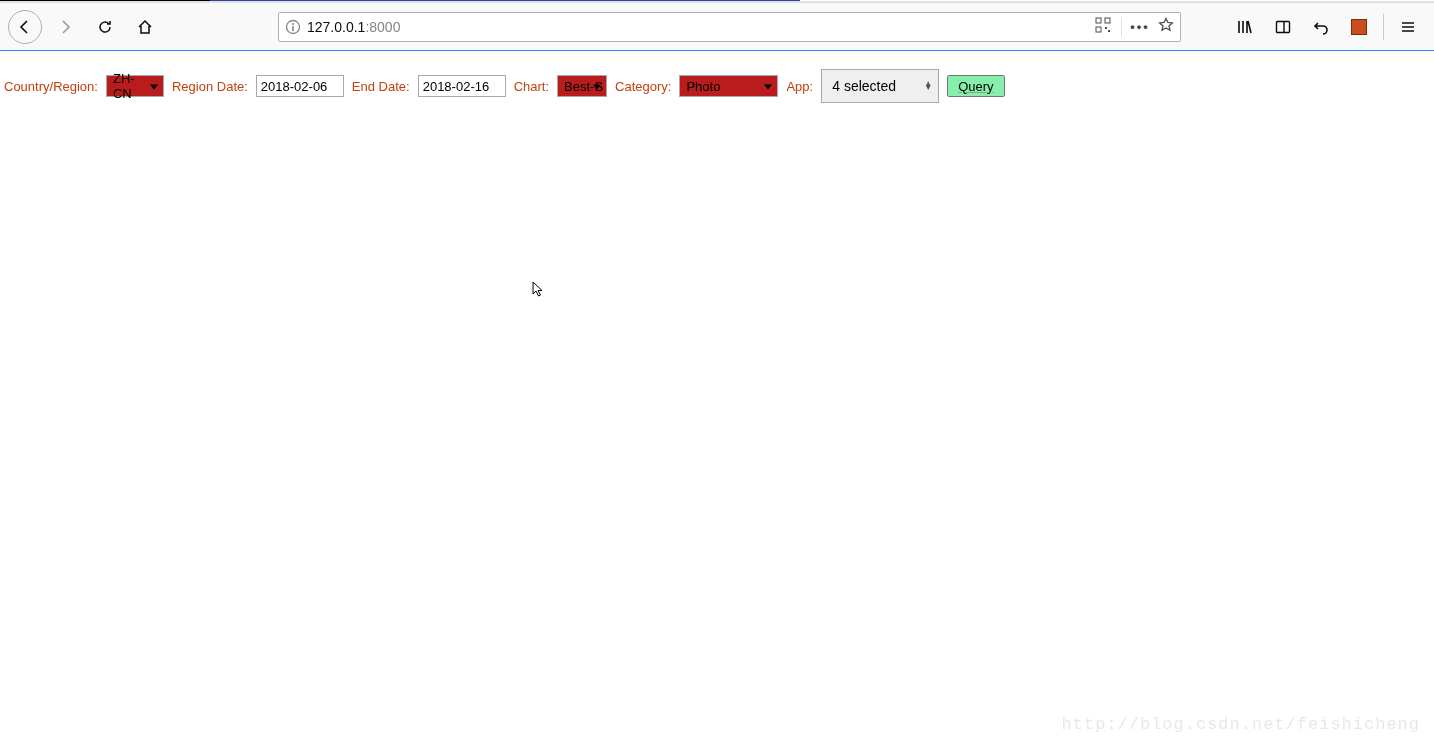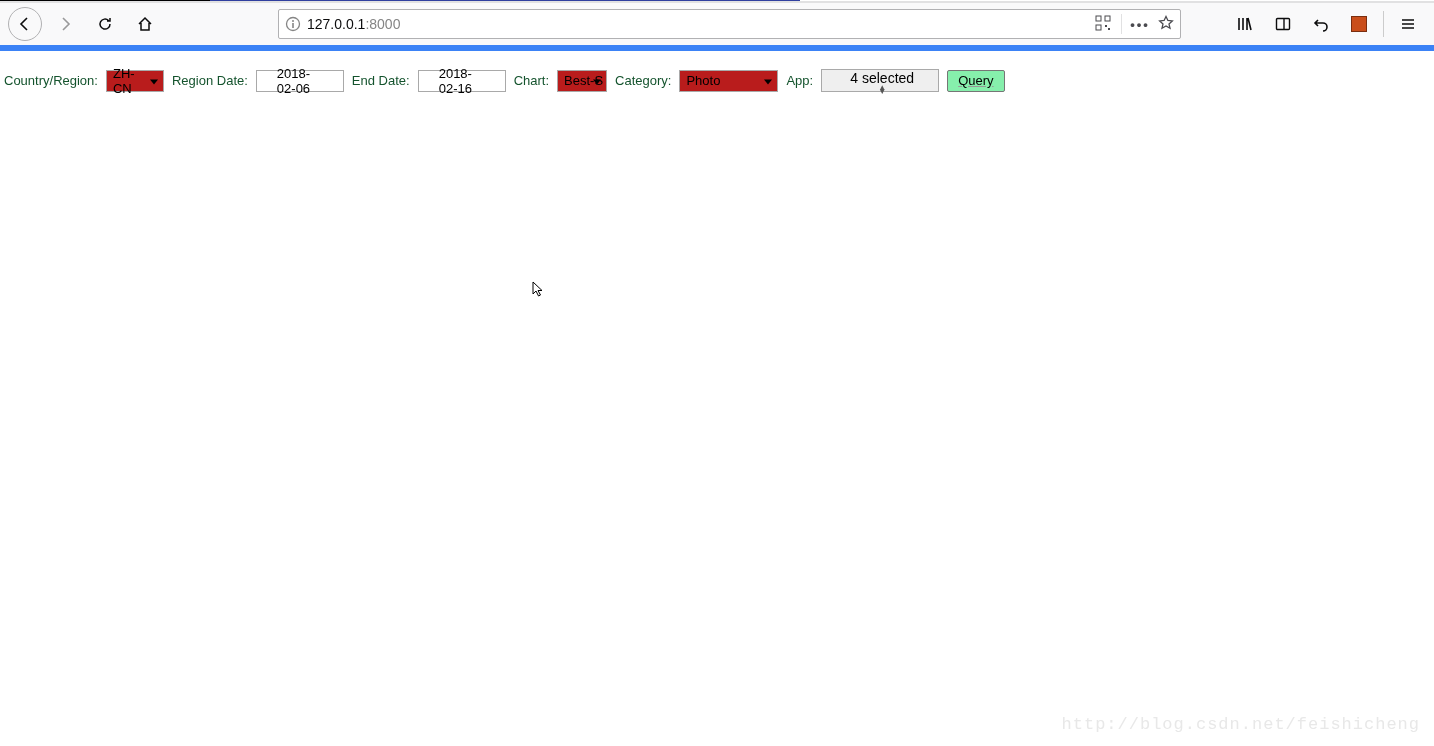--- a/index.html
+++ b/index.html
@@ -2,21 +2,21 @@
 <html><head>
   <meta charset="utf-8">
   <style>
     * { margin: 0; padding: 0; box-sizing: border-box; }
     body { font-family: -apple-system, BlinkMacSystemFont, "Segoe UI", Arial, sans-serif; font-size: 13px; background: #fff; width: 1434px; height: 746px; overflow: hidden; position: relative; }
     
     
     .tab-strip { height: 1px; background: linear-gradient(to right, #000 0px, #000 210px, #303f9f 210px, #303f9f 800px, transparent 800px); }
     
     
-    .browser-toolbar { height: 50px; background: #f9f9fa; border-bottom: 6px solid #3b82f6; display: flex; align-items: center; padding: 0 8px; gap: 6px; border-top: 2px solid #e1e1e2; }
+    .browser-toolbar { height: 50px; background: #f9f9fa; border-bottom: 1px solid #3b82f6; display: flex; align-items: center; padding: 0 8px; gap: 6px; border-top: 2px solid #e1e1e2; }
     .nav-btn { width: 34px; height: 34px; display: flex; align-items: center; justify-content: center; border-radius: 4px; color: #0c0c0d; }
     .nav-btn.circled { border: 1px solid #b1b1b3; border-radius: 50%; }
     .nav-btn.disabled { opacity: 0.4; }
     .nav-btn svg { width: 16px; height: 16px; }
     
     .url-bar { flex: 0 0 auto; margin-left: 110px; width: 903px; height: 30px; background: #fff; border: 1px solid #b1b1b3; border-radius: 2px; display: flex; align-items: center; padding: 0 6px; gap: 6px; }
     .url-info-icon { width: 16px; height: 16px; display:flex; align-items:center; justify-content:center; color:#858585; }
     .url-text { flex: 1; font-size: 14px; color: #0c0c0d; }
     .url-text .port { color: #858585; }
     .url-right { display:flex; align-items:center; gap:10px; color:#4a4a4f; }
@@ -26,31 +26,31 @@
     
     .right-tools { margin-left: auto; display:flex; align-items:center; gap:10px; padding-right:4px; }
     .right-tools > * { width:28px; height:28px; display:flex; align-items:center; justify-content:center; color:#0c0c0d; }
     .right-tools svg { width:16px; height:16px; }
     .sep-v { width:1px !important; height:26px; background:#ccc; }
     .ext-icon { width:16px; height:16px; background:#c94e1b; border:1px solid #7a2e10; }
     
     
     .page { padding: 18px 4px; }
     .filter-bar { display:flex; align-items:center; gap:8px; flex-wrap: nowrap; }
-    .filter-bar label { font-size: 13px; color: #14532d; }
+    .filter-bar label { font-size: 13px; color: #c2410c; }
     
     .select-box { position: relative; height: 22px; border: 1px solid #a9a9a9; background: #b91c1c; display:inline-flex; align-items:center; padding: 0 18px 0 6px; font-size: 13px; min-width: 50px; }
     .select-box::after { content:''; position:absolute; right:5px; top:50%; transform:translateY(-30%); border-left:4px solid transparent; border-right:4px solid transparent; border-top:5px solid #000; }
     .select-box.narrow { width: 40px; overflow:hidden; white-space:nowrap; }
     .select-box.cat { width: 99px; }
     .select-box.cr { width: 58px; }
     
-    .date-input { height: 22px; width: 88px; border: 1px solid #a9a9a9; padding: 0 20px; font-size: 13px; background: #fff; display:inline-flex; align-items:center; }
+    .date-input { height: 22px; width: 88px; border: 1px solid #a9a9a9; padding: 0 4px; font-size: 13px; background: #fff; display:inline-flex; align-items:center; }
     
-    .multi-select { height: 23px; width: 118px; border: 1px solid #a9a9a9; background: #efefef; display:inline-flex; align-items:center; justify-content:space-between; padding: 0 6px 0 10px; font-size: 14px; flex-direction: column; }
+    .multi-select { height: 34px; width: 118px; border: 1px solid #a9a9a9; background: #efefef; display:inline-flex; align-items:center; justify-content:space-between; padding: 0 6px 0 10px; font-size: 14px; }
     .multi-arrows { display:flex; flex-direction:column; line-height:4px; font-size:8px; color:#555; }
     
     .query-btn { height: 22px; padding: 0 10px; border: 1px solid #767676; background: #86efac; font-size: 13px; border-radius: 2px; text-decoration: underline; text-decoration-color: #999; }
     
     
     .cursor { position:absolute; left: 532px; top: 281px; pointer-events:none; }
     .cursor svg { width:14px; height:18px; }
     
     
     .watermark { position:absolute; right: 14px; bottom: 12px; font-family: "Courier New", monospace; font-size: 17px; color: #e8e8e8; letter-spacing: 1px; }

